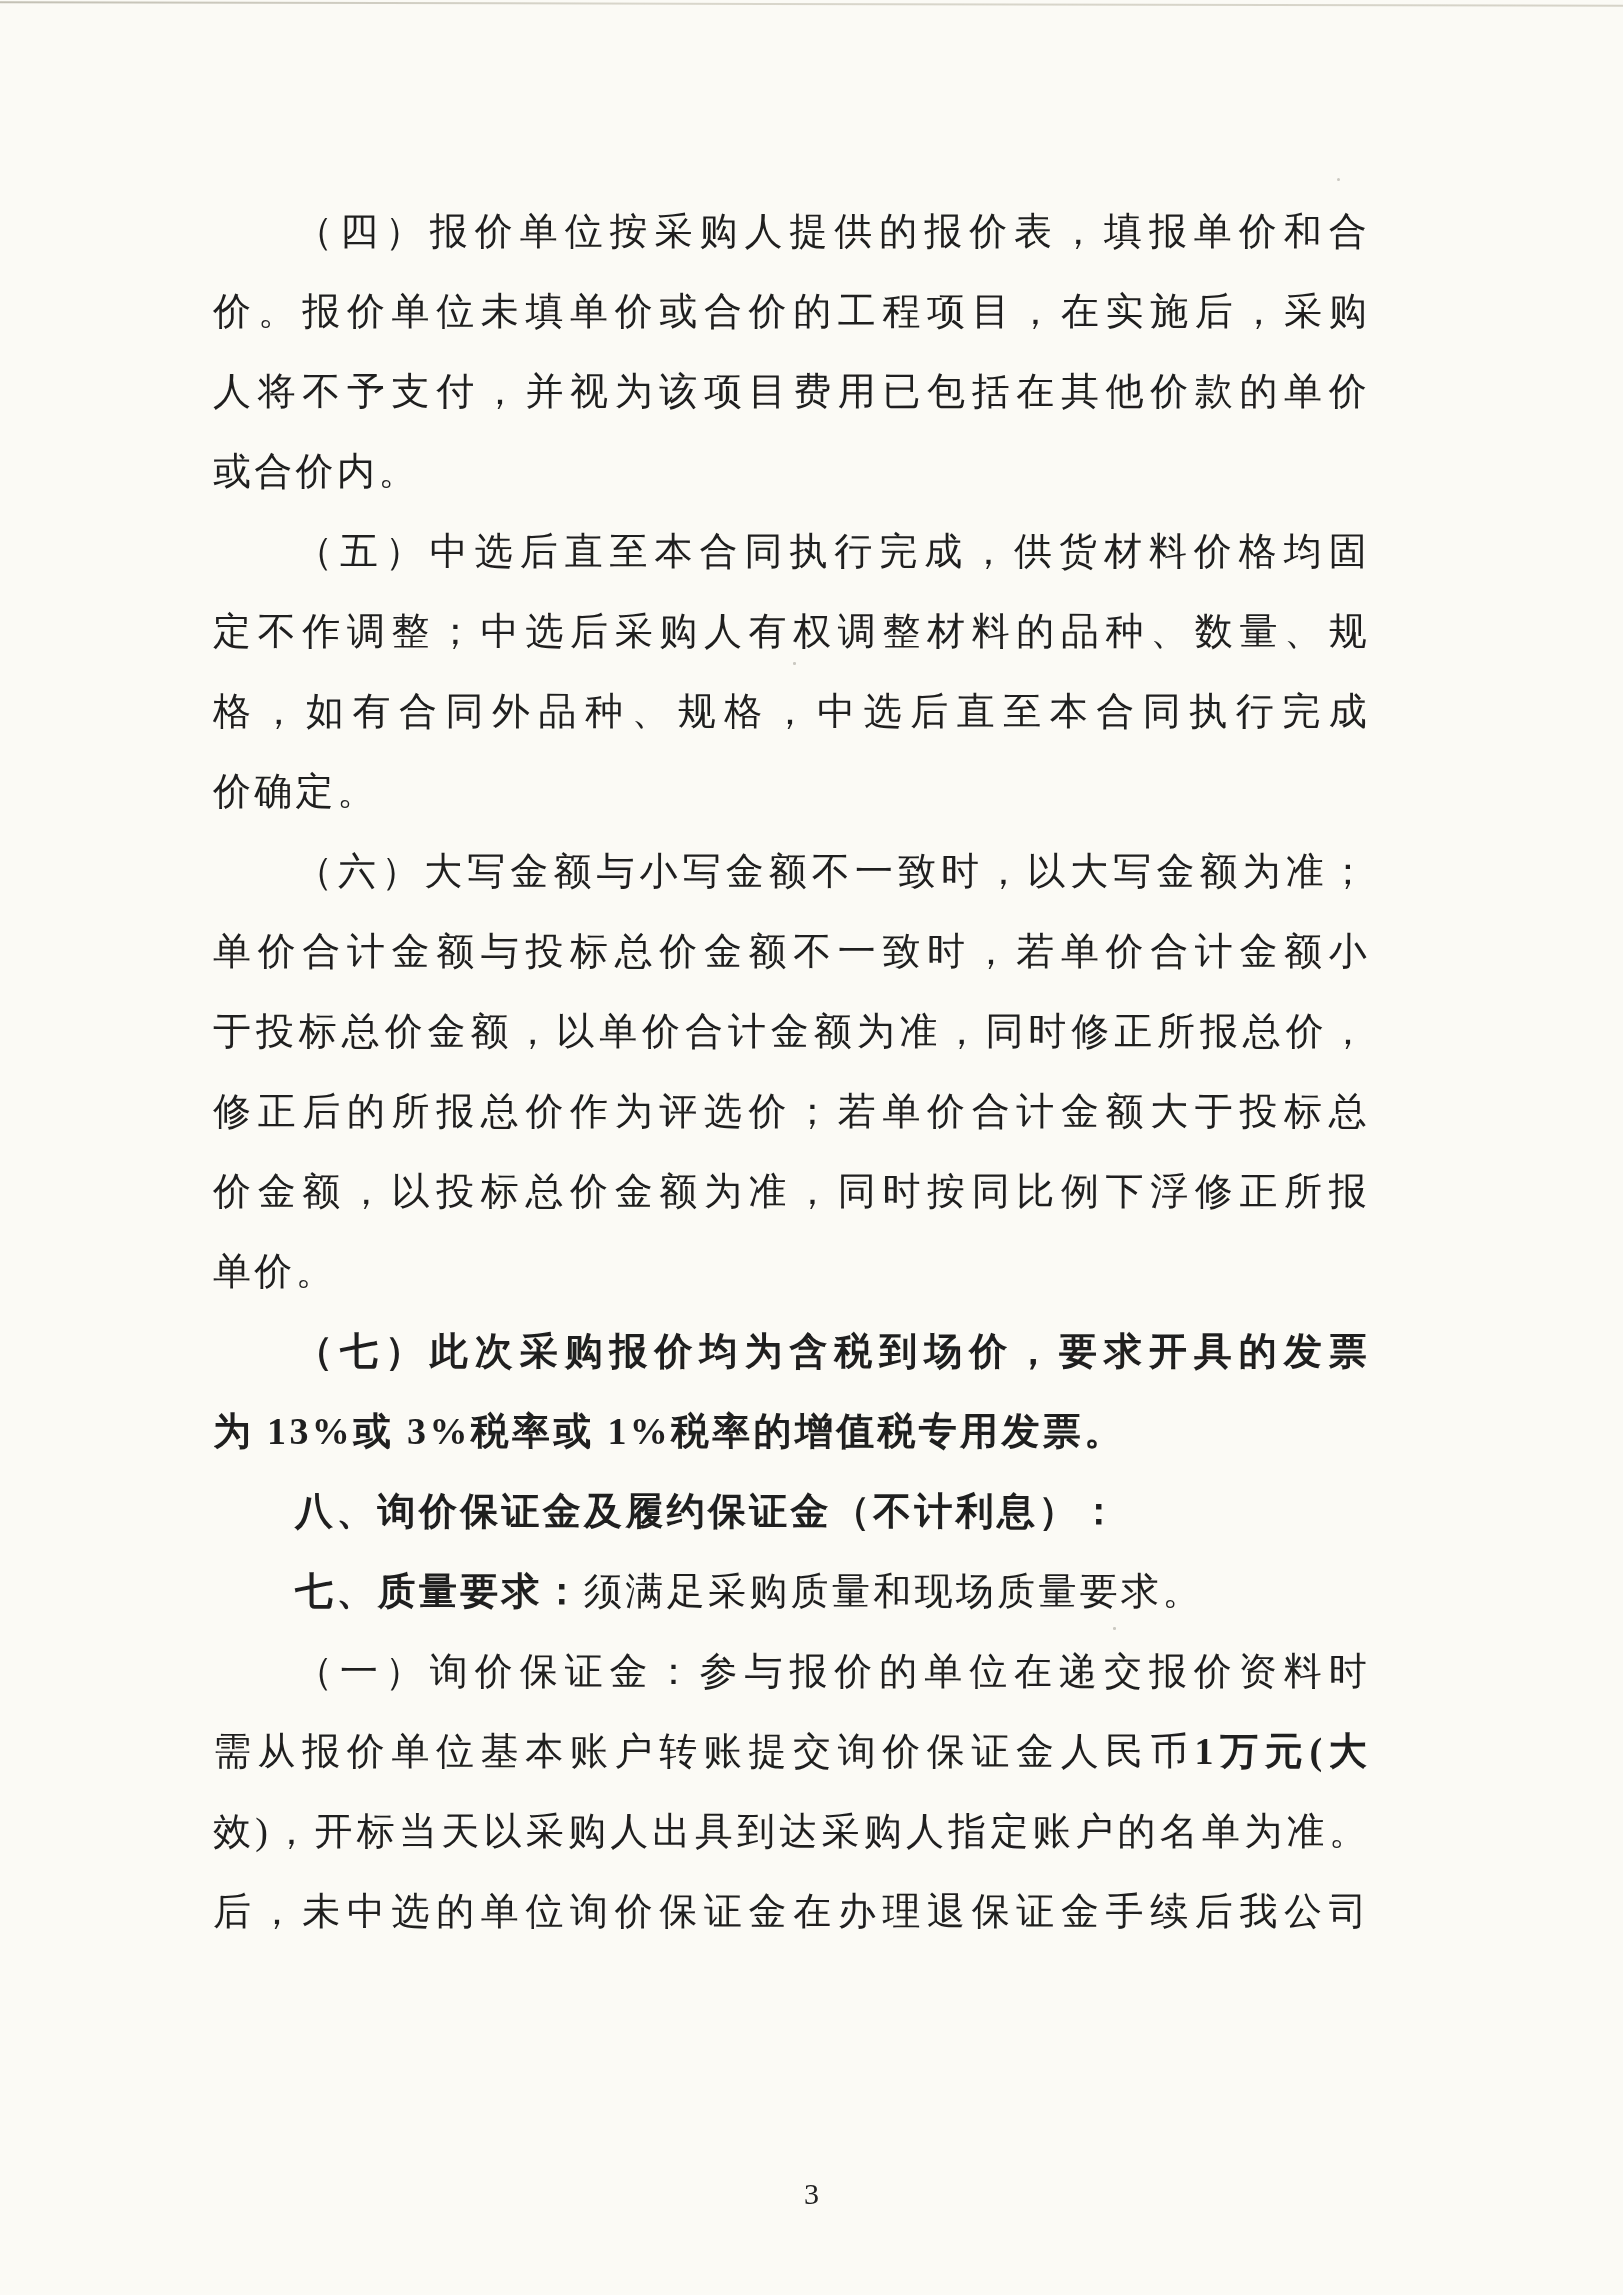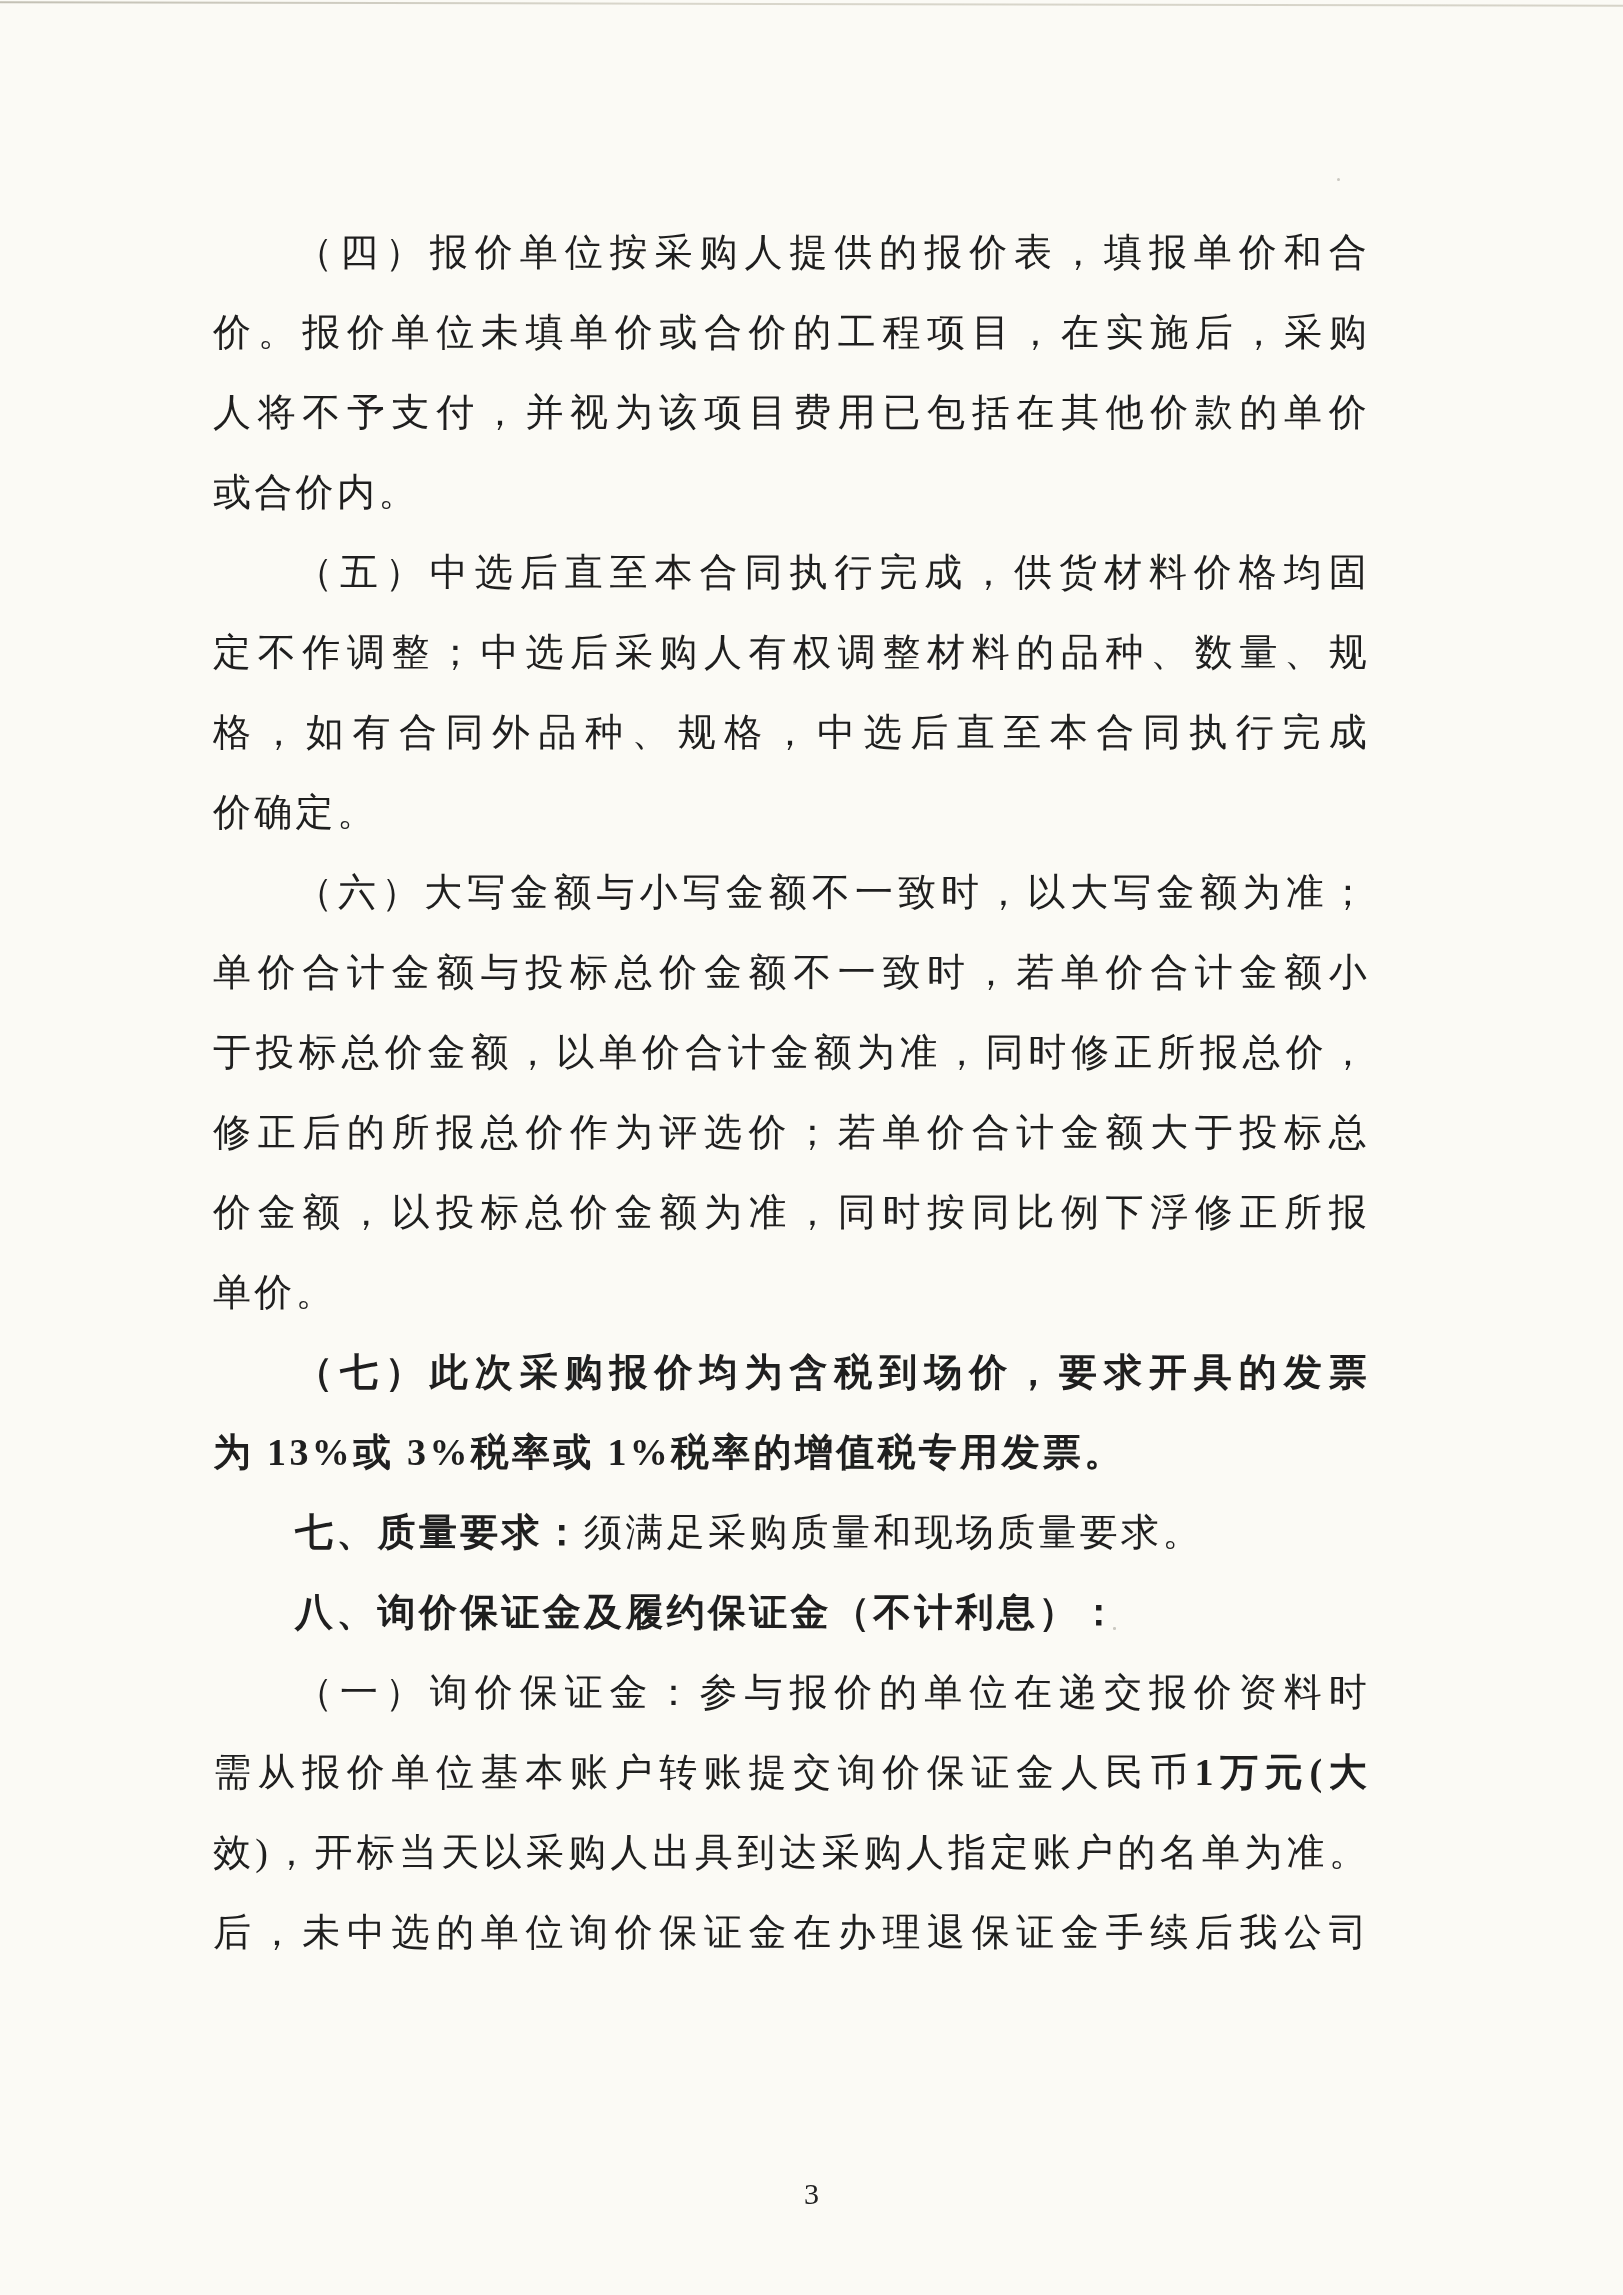--- a/index.html
+++ b/index.html
@@ -29,21 +29,21 @@
   }
   .scan-speck {
     position: absolute;
     border-radius: 50%;
     background: #9a988e;
     opacity: 0.5;
   }
   .doc-body {
     position: absolute;
     left: 213px;
-    top: 212px;
+    top: 191px;
     width: 1157px;
   }
   .line {
     margin: 0;
     font-size: 38px;
     line-height: 80px;
     letter-spacing: 3.3px;
     white-space: nowrap;
     text-align: justify;
     text-justify: inter-character;
@@ -91,22 +91,22 @@
       <p class="line fill"><span class="seg">格，如有合同外品种、规格，中选后直至本合同执行完成</span></p>
       <p class="line end"><span class="seg">价确定。</span></p>
       <p class="line fill indent"><span class="seg">（六）大写金额与小写金额不一致时，以大写金额为准；</span></p>
       <p class="line fill"><span class="seg">单价合计金额与投标总价金额不一致时，若单价合计金额小</span></p>
       <p class="line fill"><span class="seg">于投标总价金额，以单价合计金额为准，同时修正所报总价，</span></p>
       <p class="line fill"><span class="seg">修正后的所报总价作为评选价；若单价合计金额大于投标总</span></p>
       <p class="line fill"><span class="seg">价金额，以投标总价金额为准，同时按同比例下浮修正所报</span></p>
       <p class="line end"><span class="seg">单价。</span></p>
       <p class="line fill indent"><span class="seg bold">（七）此次采购报价均为含税到场价，要求开具的发票</span></p>
       <p class="line end"><span class="seg bold">为 13%或 3%税率或 1%税率的增值税专用发票。</span></p>
+      <p class="line end indent"><span class="seg bold">八、询价保证金及履约保证金（不计利息）：</span></p>
       <p class="line end indent"><span class="seg bold">七、质量要求：</span><span class="seg">须满足采购质量和现场质量要求。</span></p>
-      <p class="line end indent"><span class="seg bold">八、询价保证金及履约保证金（不计利息）：</span></p>
       <p class="line fill indent"><span class="seg">（一）询价保证金：参与报价的单位在递交报价资料时</span></p>
       <p class="line fill"><span class="seg">需从报价单位基本账户转账提交询价保证金人民币</span><span class="seg bold">1万元(大</span></p>
       <p class="line fill"><span class="seg">效)，开标当天以采购人出具到达采购人指定账户的名单为准。</span></p>
       <p class="line fill"><span class="seg">后，未中选的单位询价保证金在办理退保证金手续后我公司</span></p>
     </div>
 
   <div class="page-number">3</div>
 </div>
 
 

